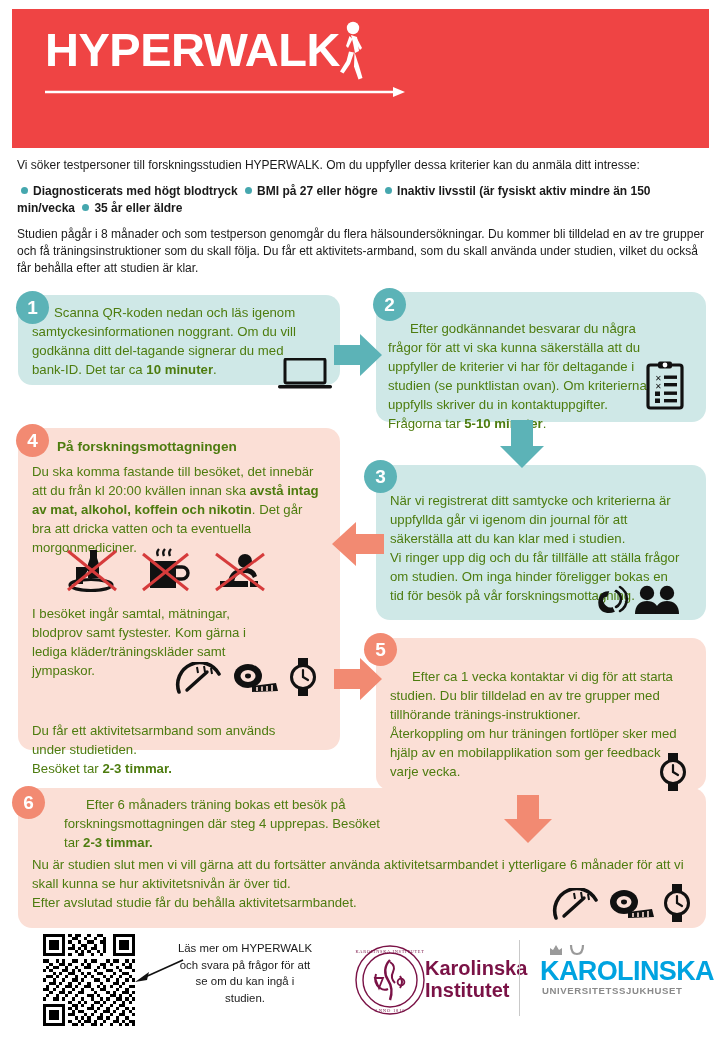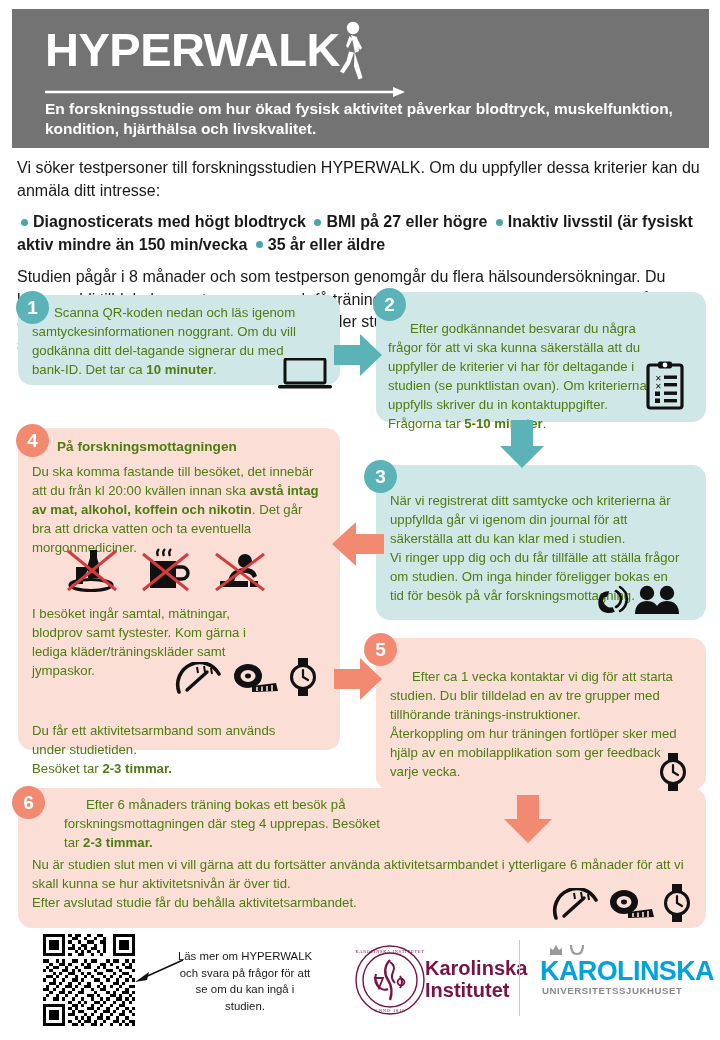--- a/index.html
+++ b/index.html
@@ -7,41 +7,41 @@
     width:720px;height:1040px;
     background:#ffffff;
     font-family:"Liberation Sans", sans-serif;
     color:#1a1a1a;
     overflow:hidden;
     position:relative;
   }
   
   .header{
     position:absolute;left:12px;top:9px;width:697px;height:139px;
-    background:#737373;
+    background:#ef4444;
     box-sizing:border-box;
   }
   .hw-title{
     position:absolute;left:33px;top:17px;
     font-size:47px;font-weight:bold;letter-spacing:-0.5px;
     color:#ffffff;line-height:1;
   }
   .walker{position:absolute;left:317px;top:12px;width:46px;height:64px;}
   .arrow-rule{
     position:absolute;left:33px;top:78px;width:360px;height:10px;
   }
   .hw-sub{
     position:absolute;left:33px;top:90px;width:630px;
     font-size:15.5px;font-weight:bold;color:#ffffff;line-height:1.32;
   }
 
   
   .intro{
     position:absolute;left:17px;top:157px;width:690px;
-    font-size:16px;line-height:1.42;color:#1a1a1a;
+    font-size:12px;line-height:1.42;color:#1a1a1a;
   }
   .intro p{margin:0 0 9px 0;}
   .crit{margin:0 0 9px 0;line-height:1.42;font-weight:bold;}
   .dot{
     display:inline-block;width:7px;height:7px;border-radius:50%;
     background:#45a7ae;vertical-align:middle;margin:0 5px 2px 4px;
   }
 
   
   .box{position:absolute;border-radius:14px;box-sizing:border-box;}
@@ -65,21 +65,21 @@
 
   
   .arrw{position:absolute;z-index:4;}
 
   .icon{position:absolute;z-index:5;}
 
   
   .qr{position:absolute;left:43px;top:934px;width:92px;height:92px;}
   .qr-cap{
     position:absolute;left:175px;top:940px;width:140px;
-    font-size:11.4px;line-height:1.45;text-align:center;color:#1a1a1a;margin-top:8px;
+    font-size:11.4px;line-height:1.45;text-align:center;color:#1a1a1a;
   }
   .qr-arrow{position:absolute;left:133px;top:958px;width:52px;height:26px;}
   .ki-text{
     position:absolute;left:425px;top:958px;
     font-size:20px;font-weight:bold;color:#7a1246;line-height:1.08;
   }
   .divider{
     position:absolute;left:519px;top:940px;width:1px;height:76px;background:#c9c9c9;
   }
   .kus-word{
@@ -104,21 +104,20 @@
     <path d="M20.5 15 L17 25 L19 27 L23.5 18 Z" fill="#fff"></path>
     <path d="M25.5 31 L30 45 L33.5 57 L29.5 58.5 L25 45.5 Z" fill="#fff"></path>
     <path d="M25 31.5 L21 43 L14.5 52.5 L11 50.5 L17.5 40 L20 30.5 Z" fill="#fff"></path>
   </svg>
 
   <svg class="arrow-rule" viewBox="0 0 360 10">
     <line x1="0" y1="5" x2="348" y2="5" stroke="#ffffff" stroke-width="2.4"></line>
     <polygon points="348,0 360,5 348,10" fill="#ffffff"></polygon>
   </svg>
 
-  <div class="hw-sub">En forskningsstudie om hur ökad fysisk aktivitet påverkar blodtryck, muskelfunktion, kondition, hjärthälsa och livskvalitet.</div>
 </div>
 
 <div class="intro">
   <p>Vi söker testpersoner till forskningsstudien HYPERWALK. Om du uppfyller dessa kriterier kan du anmäla ditt intresse:</p>
   <div class="crit">
     <span class="dot"></span><span>Diagnosticerats med högt blodtryck</span>
     <span class="dot"></span><span>BMI på 27 eller högre</span>
     <span class="dot"></span><span>Inaktiv livsstil (är fysiskt aktiv mindre än 150 min/vecka</span>
     <span class="dot"></span><span>35 år eller äldre</span>
   </div>

